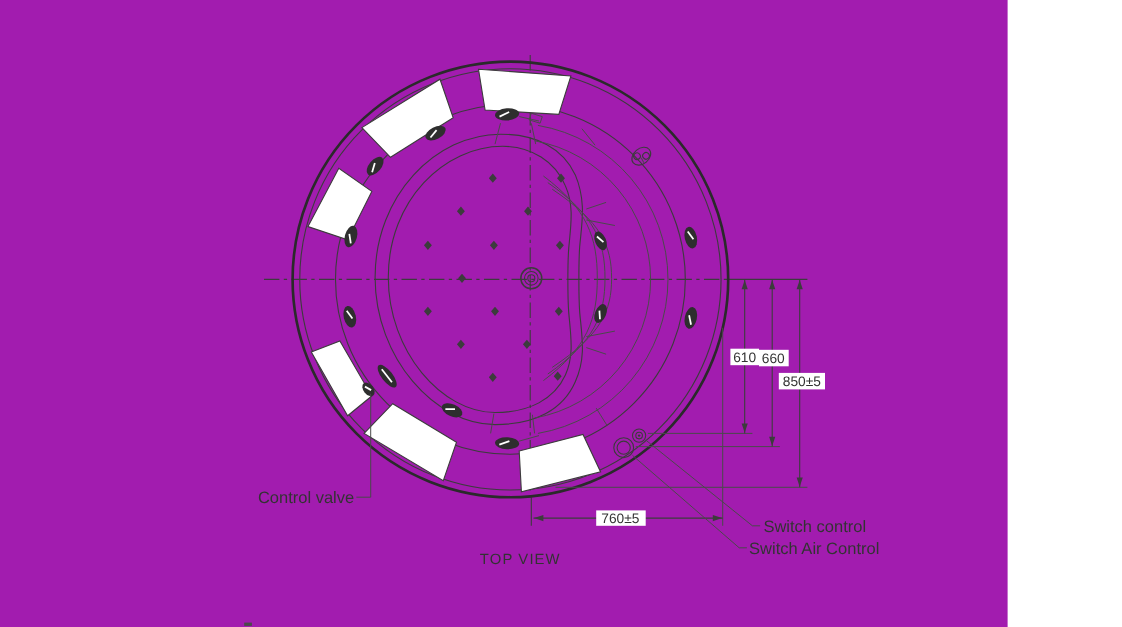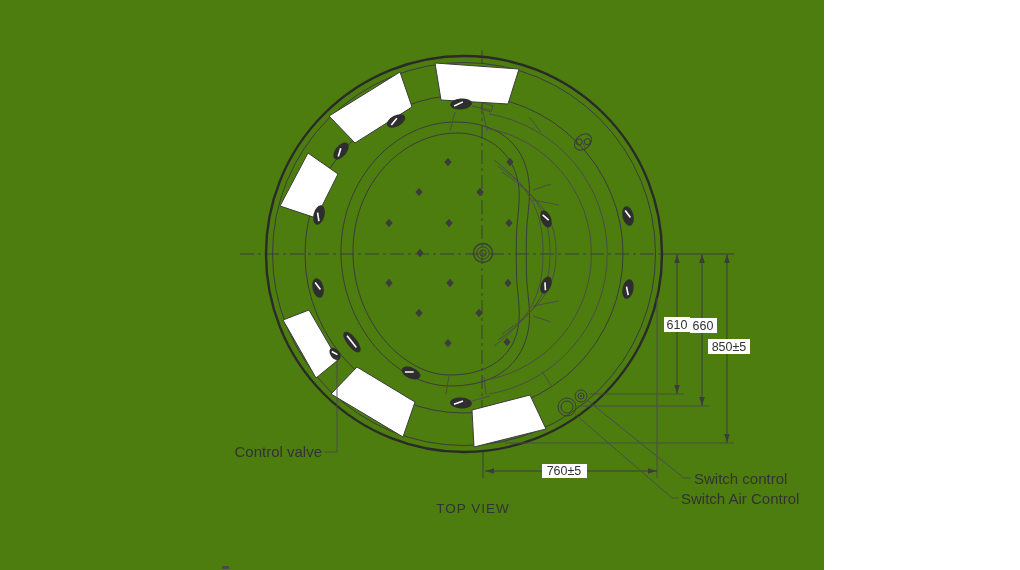--- a/index.html
+++ b/index.html
@@ -1,17 +1,17 @@
 <!DOCTYPE html>
 <html><head>
 <meta charset="utf-8">
 <style>
   html,body{margin:0;padding:0;background:#ffffff;}
   body{width:1020px;height:570px;overflow:hidden;font-family:"Liberation Sans",sans-serif;}
-  .stage{position:relative;width:824px;height:570px;background:#4d7c0f;}
+  .stage{position:relative;width:916px;height:570px;background:#a21caf;}
   svg{display:block;}
   .ln{stroke:#3c3c3c;stroke-width:1;fill:none;}
   .ln-thick{stroke:#2a2a2a;stroke-width:2.4;fill:none;}
   .ln-thin{stroke:#4a4a4a;stroke-width:0.9;fill:none;}
   .cl{stroke:#3c3c3c;stroke-width:1;fill:none;stroke-dasharray:14 4 3 4;}
   .pad{fill:#ffffff;stroke:#3c3c3c;stroke-width:1;}
   .jet{fill:#2e2e2e;stroke:none;}
   .jet-hl{stroke:#ffffff;stroke-width:1.6;fill:none;}
   .dim{stroke:#3c3c3c;stroke-width:1;fill:none;}
   .arrow{fill:#3c3c3c;stroke:none;}

